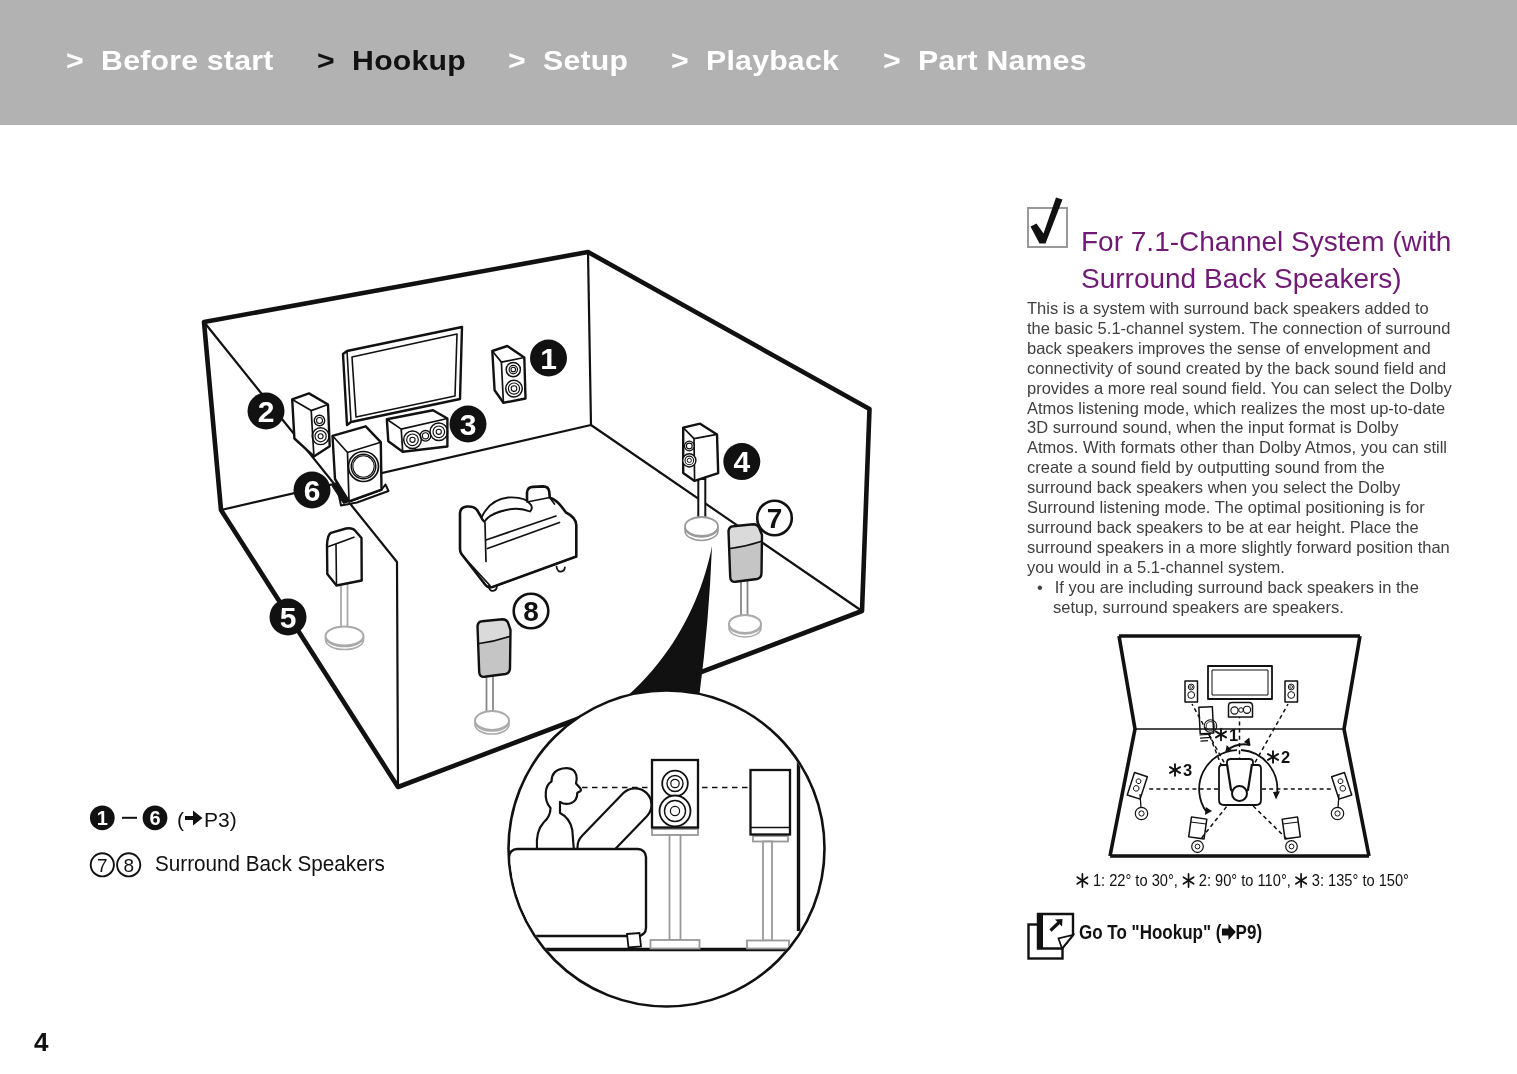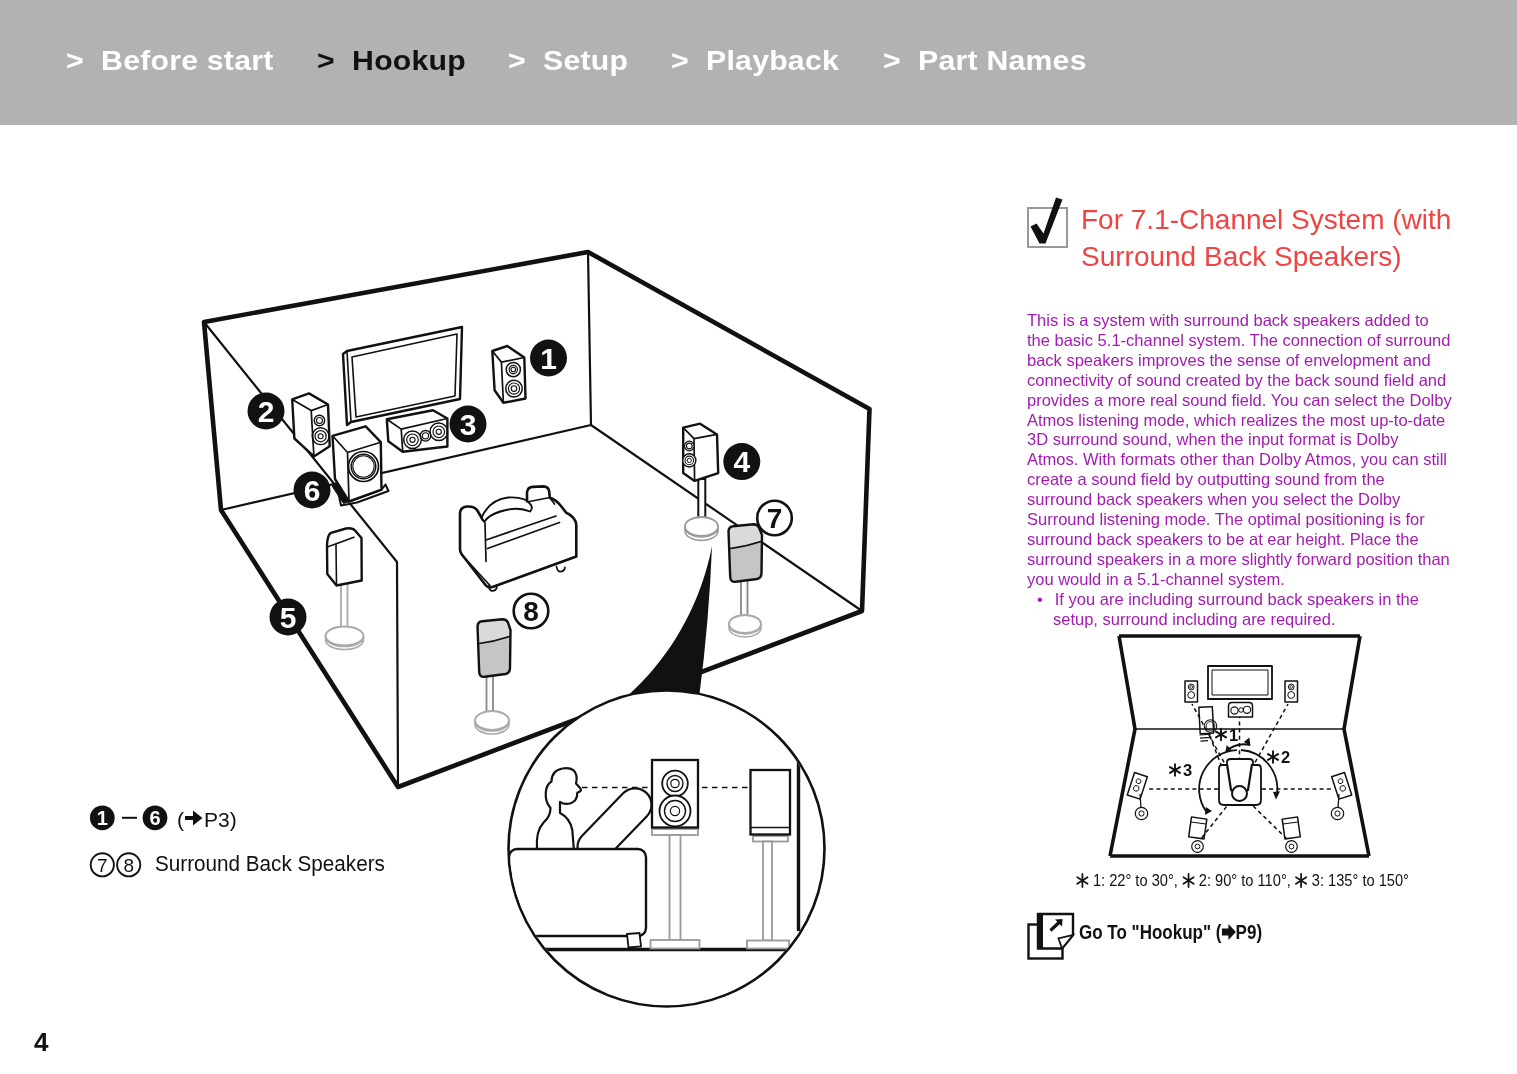--- a/index.html
+++ b/index.html
@@ -1,21 +1,21 @@
 <!DOCTYPE html>
 <html><head><meta charset="utf-8">
 <style>
 html,body{margin:0;padding:0;width:1517px;height:1074px;background:#fff;overflow:hidden}
 body{font-family:"Liberation Sans",sans-serif;position:relative}
 .abs{position:absolute;white-space:nowrap}
 #hdr{position:absolute;left:0;top:0;width:1517px;height:125px;background:#b2b2b2}
 .nav{position:absolute;font-weight:bold;font-size:28px;line-height:28px;top:47px;transform:scaleX(1.08);transform-origin:left top;color:#fff;letter-spacing:0.2px}
 .nav.dark{color:#111}
-#title{left:1081px;top:202px;font-size:28px;line-height:36.5px;color:#ef4444}
-#para{left:1027px;top:311px;font-size:16.5px;line-height:19.9px;color:#a21caf}
+#title{left:1081px;top:224px;font-size:28px;line-height:36.5px;color:#701a75}
+#para{left:1027px;top:299px;font-size:16.5px;line-height:19.9px;color:#404040}
 #cap{left:1076px;top:871px;font-size:16px;line-height:20px;color:#111;transform:scaleX(0.915);transform-origin:left top}
 #goto{left:1079px;top:917px;font-size:20.5px;line-height:29px;font-weight:bold;color:#111;transform:scaleX(0.83);transform-origin:left top}
 #pagenum{left:34px;top:1026px;font-size:26px;line-height:32px;font-weight:bold;color:#111}
 svg.bg{position:absolute;left:0;top:0}
 </style></head><body>
 <div id="hdr"></div>
 <span class="nav abs" style="left:66px">&gt;&nbsp; Before start</span>
 <span class="nav abs dark" style="left:317px">&gt;&nbsp; Hookup</span>
 <span class="nav abs" style="left:508px">&gt;&nbsp; Setup</span>
 <span class="nav abs" style="left:671px">&gt;&nbsp; Playback</span>
@@ -313,21 +313,21 @@
 Atmos listening mode, which realizes the most up-to-date<br>
 3D surround sound, when the input format is Dolby<br>
 Atmos. With formats other than Dolby Atmos, you can still<br>
 create a sound field by outputting sound from the<br>
 surround back speakers when you select the Dolby<br>
 Surround listening mode. The optimal positioning is for<br>
 surround back speakers to be at ear height. Place the<br>
 surround speakers in a more slightly forward position than<br>
 you would in a 5.1-channel system.<br>
 <span style="margin-left:10px">•</span><span style="margin-left:12px">If you are including surround back speakers in the</span><br>
-<span style="margin-left:26px">setup, surround including are required.</span></div>
+<span style="margin-left:26px">setup, surround speakers are speakers.</span></div>
 <div class="abs" id="cap"><svg width="14" height="15" viewBox="0 0 14 15" style="vertical-align:-2px">
       <g stroke="#111" stroke-width="1.9" stroke-linecap="round">
         <path d="M7,1 L7,14"></path>
         <path d="M1.4,4.2 L12.6,10.8"></path>
         <path d="M1.4,10.8 L12.6,4.2"></path>
       </g>
     </svg> 1: 22° to 30°, <svg width="14" height="15" viewBox="0 0 14 15" style="vertical-align:-2px">
       <g stroke="#111" stroke-width="1.9" stroke-linecap="round">
         <path d="M7,1 L7,14"></path>
         <path d="M1.4,4.2 L12.6,10.8"></path>

